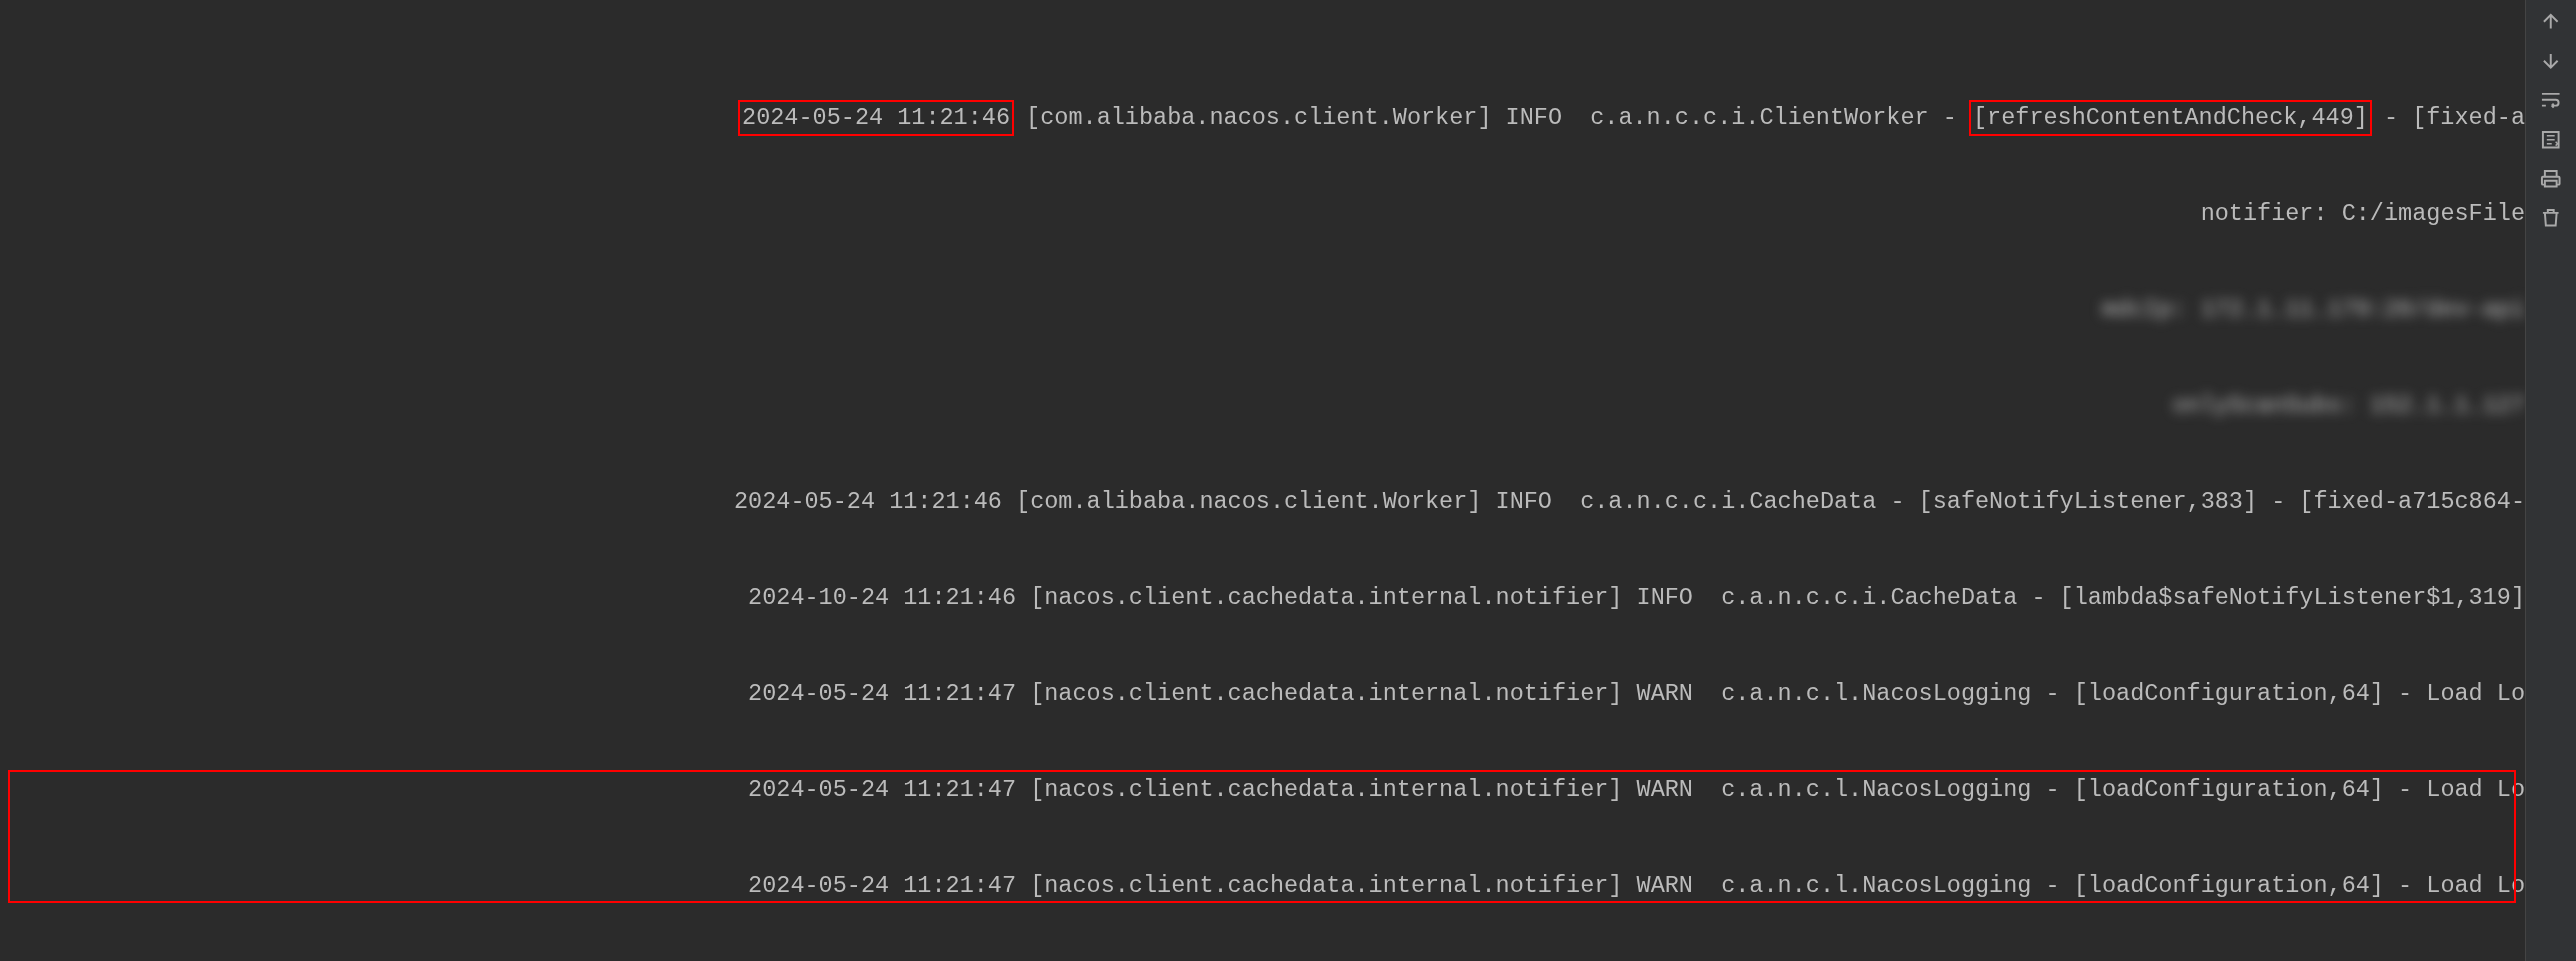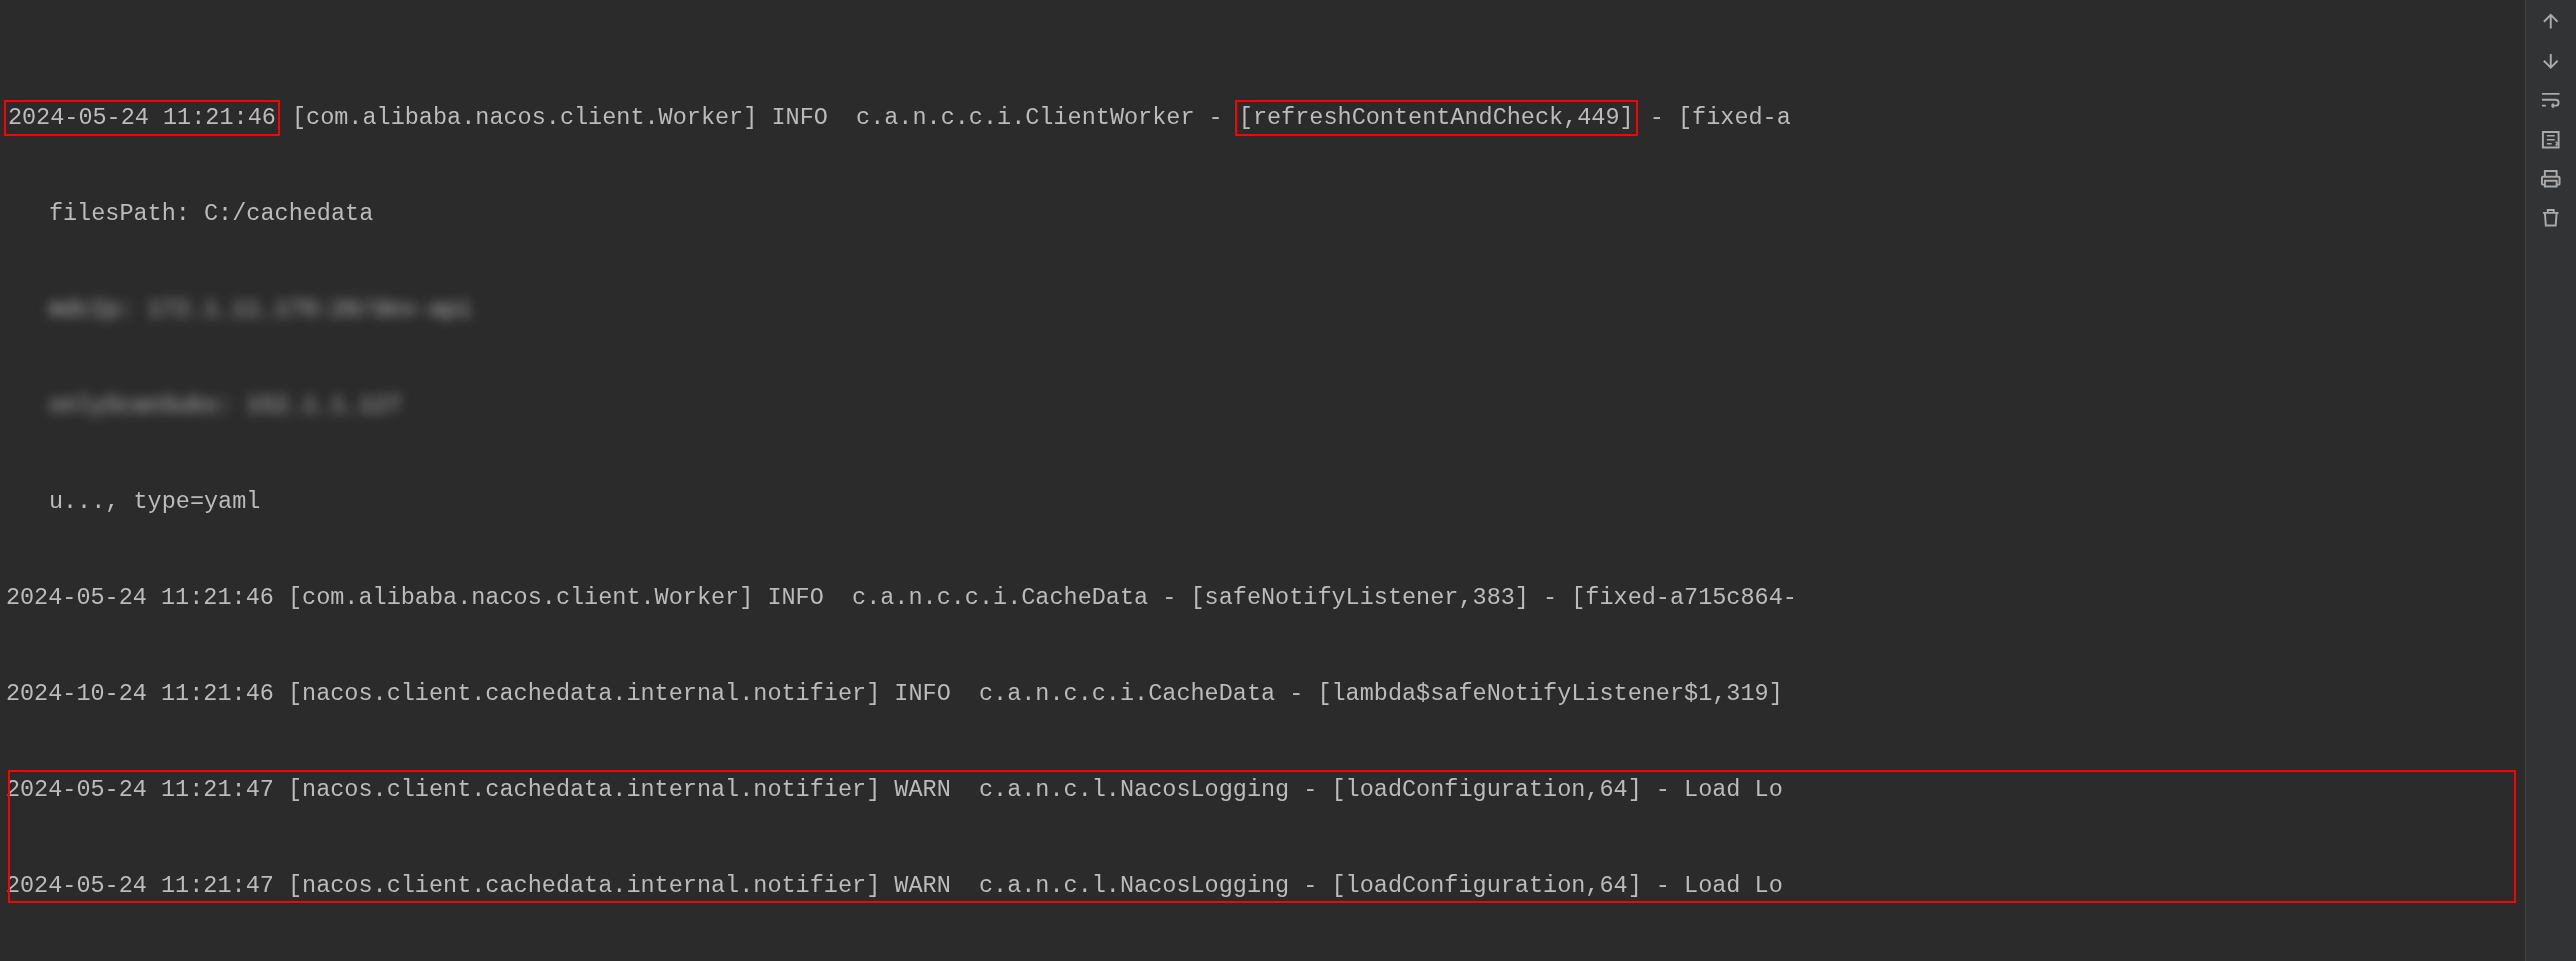--- a/index.html
+++ b/index.html
@@ -17,20 +17,21 @@
     width: 100%;
     height: 100%;
   }
   .log-area {
     flex: 1;
     padding: 5.9px 0 0 5.9px;
     white-space: pre;
     overflow: hidden;
     line-height: 32px;
     position: relative;
+    text-align: right;
   }
   .log-line {
     display: block;
     white-space: pre;
   }
   .indent {
     padding-left: 43px;
   }
   .blur {
     filter: blur(5.9px);
@@ -68,24 +69,23 @@
   }
 </style>
 </head>
 <body>
 
 <div class="container">
 
   <div class="log-area">
 
     <span class="log-line"><span class="hl-red-box"><span>2024-05-24 11:21:46</span></span><span> [com.alibaba.nacos.client.Worker] INFO  c.a.n.c.c.i.ClientWorker - </span><span class="hl-red-box"><span>[refreshContentAndCheck,449]</span></span><span> - [fixed-a</span></span>
-    <span class="log-line indent"><span>filesPath: C:/cachedata</span></span>
+    <span class="log-line indent"><span>notifier: C:/imagesFile</span></span>
     <span class="log-line indent blur"><span>mdcIp: 172.1.11.179:20/dev-api</span></span>
     <span class="log-line indent blur"><span>onlyScanSubs: 152.1.1.127</span></span>
-    <span class="log-line indent"><span>u..., type=yaml</span></span>
     <span class="log-line"><span>2024-05-24 11:21:46 [com.alibaba.nacos.client.Worker] INFO  c.a.n.c.c.i.CacheData - [safeNotifyListener,383] - [fixed-a715c864-</span></span>
     <span class="log-line"><span>2024-10-24 11:21:46 [nacos.client.cachedata.internal.notifier] INFO  c.a.n.c.c.i.CacheData - [lambda$safeNotifyListener$1,319]</span></span>
     <span class="log-line"><span>2024-05-24 11:21:47 [nacos.client.cachedata.internal.notifier] WARN  c.a.n.c.l.NacosLogging - [loadConfiguration,64] - Load Lo</span></span>
     <span class="log-line"><span>2024-05-24 11:21:47 [nacos.client.cachedata.internal.notifier] WARN  c.a.n.c.l.NacosLogging - [loadConfiguration,64] - Load Lo</span></span>
     <span class="log-line"><span>2024-05-24 11:21:47 [nacos.client.cachedata.internal.notifier] WARN  c.a.n.c.l.NacosLogging - [loadConfiguration,64] - Load Lo</span></span>
     
     
     
     
     

